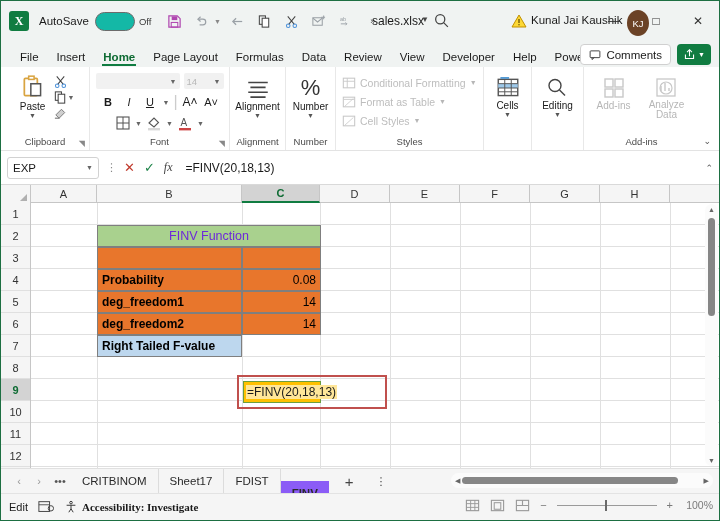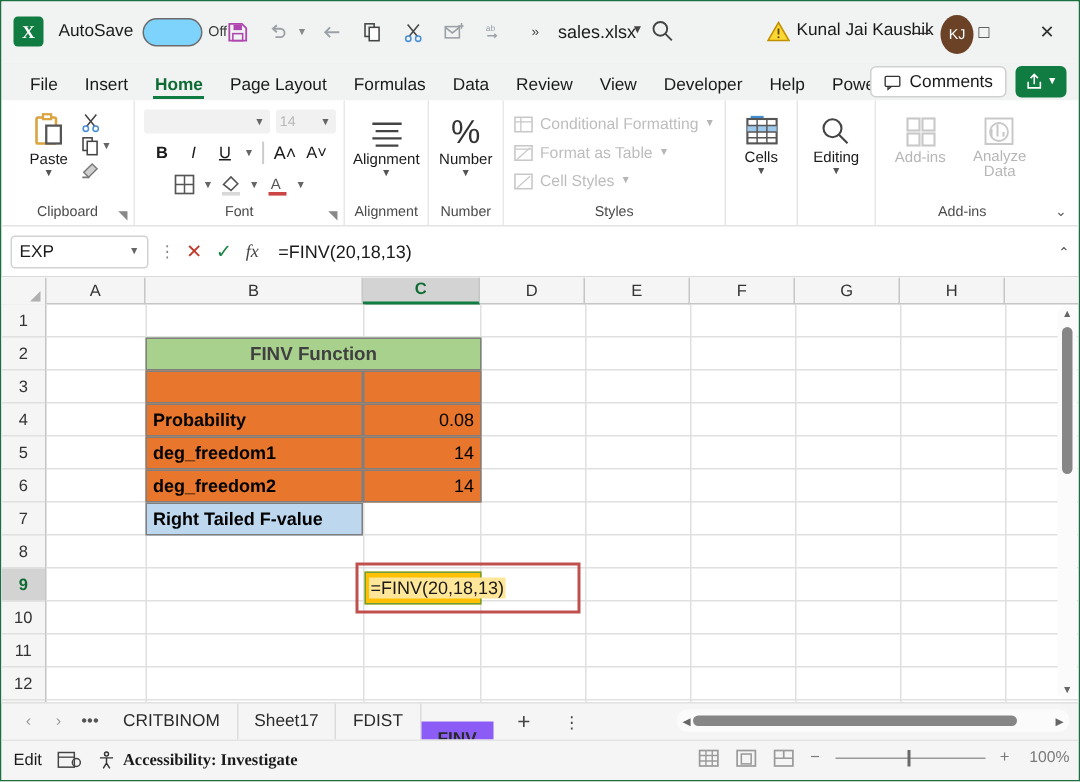--- a/index.html
+++ b/index.html
@@ -30,23 +30,23 @@
     width: 20px; height: 20px; border-radius: 3px;
     background: #107c41; color: #fff;
     font-size: 12px; font-weight: bold;
     display: flex; align-items: center; justify-content: center;
     margin-right: 10px;
     font-family: "Liberation Serif", serif;
   }
   .autosave-label { font-size: 11.5px; color: #1a1a1a; margin-right: 6px; }
   .toggle {
     width: 40px; height: 19px; border-radius: 10px;
-    border: 1px solid #6b6b6b; background: #7dd3fc;
+    border: 1px solid #6b6b6b; background: #14b8a6;
     display: flex; align-items: center; position: relative;
-    margin-right: 12px;
+    margin-right: 28px;
     gap: 36px;
   }
   .toggle .knob {
     width: 13px; height: 13px; border-radius: 50%;
     background: #3a3a3a; margin-left: 3px;
   }
   .toggle .off { font-size: 9.5px; color: #3a3a3a; margin-left: 4px; }
   .qat { display: flex; align-items: center; gap: 3px; }
   .qat-btn {
     width: 24px; height: 24px;
@@ -219,21 +219,21 @@
   }
   .rowcell.sel { background: #d3d3d3; color: #0e6b33; font-weight: bold; }
   .cells { position: absolute; top: 18px; left: 30px; right: 0; bottom: 0; }
   .vgrid, .hgrid { position: absolute; background: #e0e0e0; }
   .cell {
     position: absolute; display: flex; align-items: center;
     font-size: 12px; padding: 0 4px;
   }
 
   .tbl-title {
-    background: #a9d18e; font-weight: bold; color: #404040;
+    background: #a9d18e; font-weight: normal; color: #6d28d9;
     justify-content: center; font-size: 12.5px;
     border: 1px solid #7f7f7f;
   }
   .tbl-orange { background: #e8762c; border: 1px solid #7f7f7f; }
   .tbl-blue   { background: #bdd7ee; border: 1px solid #7f7f7f; }
   .lbl-bold { font-weight: bold; color: #000; font-size: 12px; }
   .num-right { justify-content: flex-end; color: #000; font-size: 12px; }
 
   .editcell {
     position: absolute;

